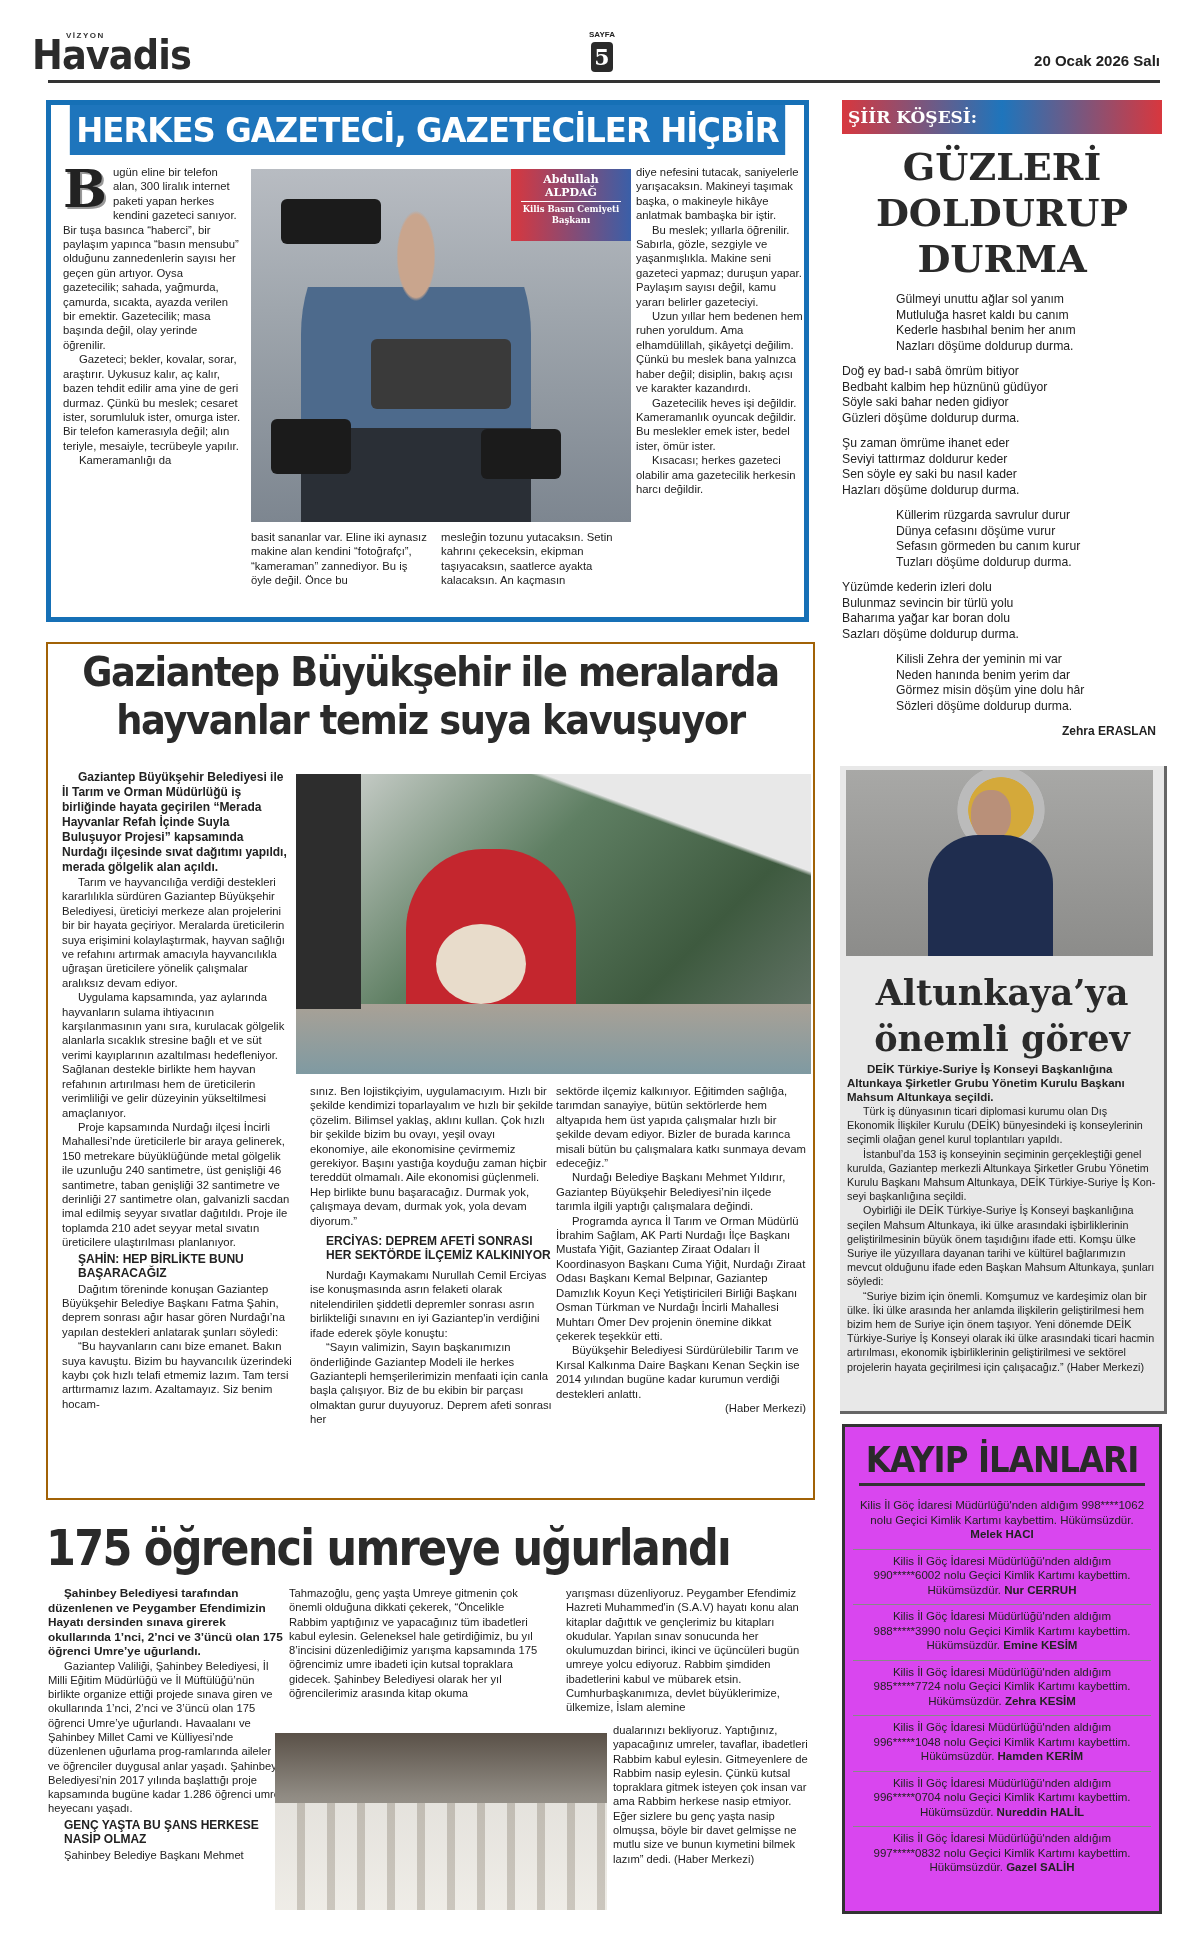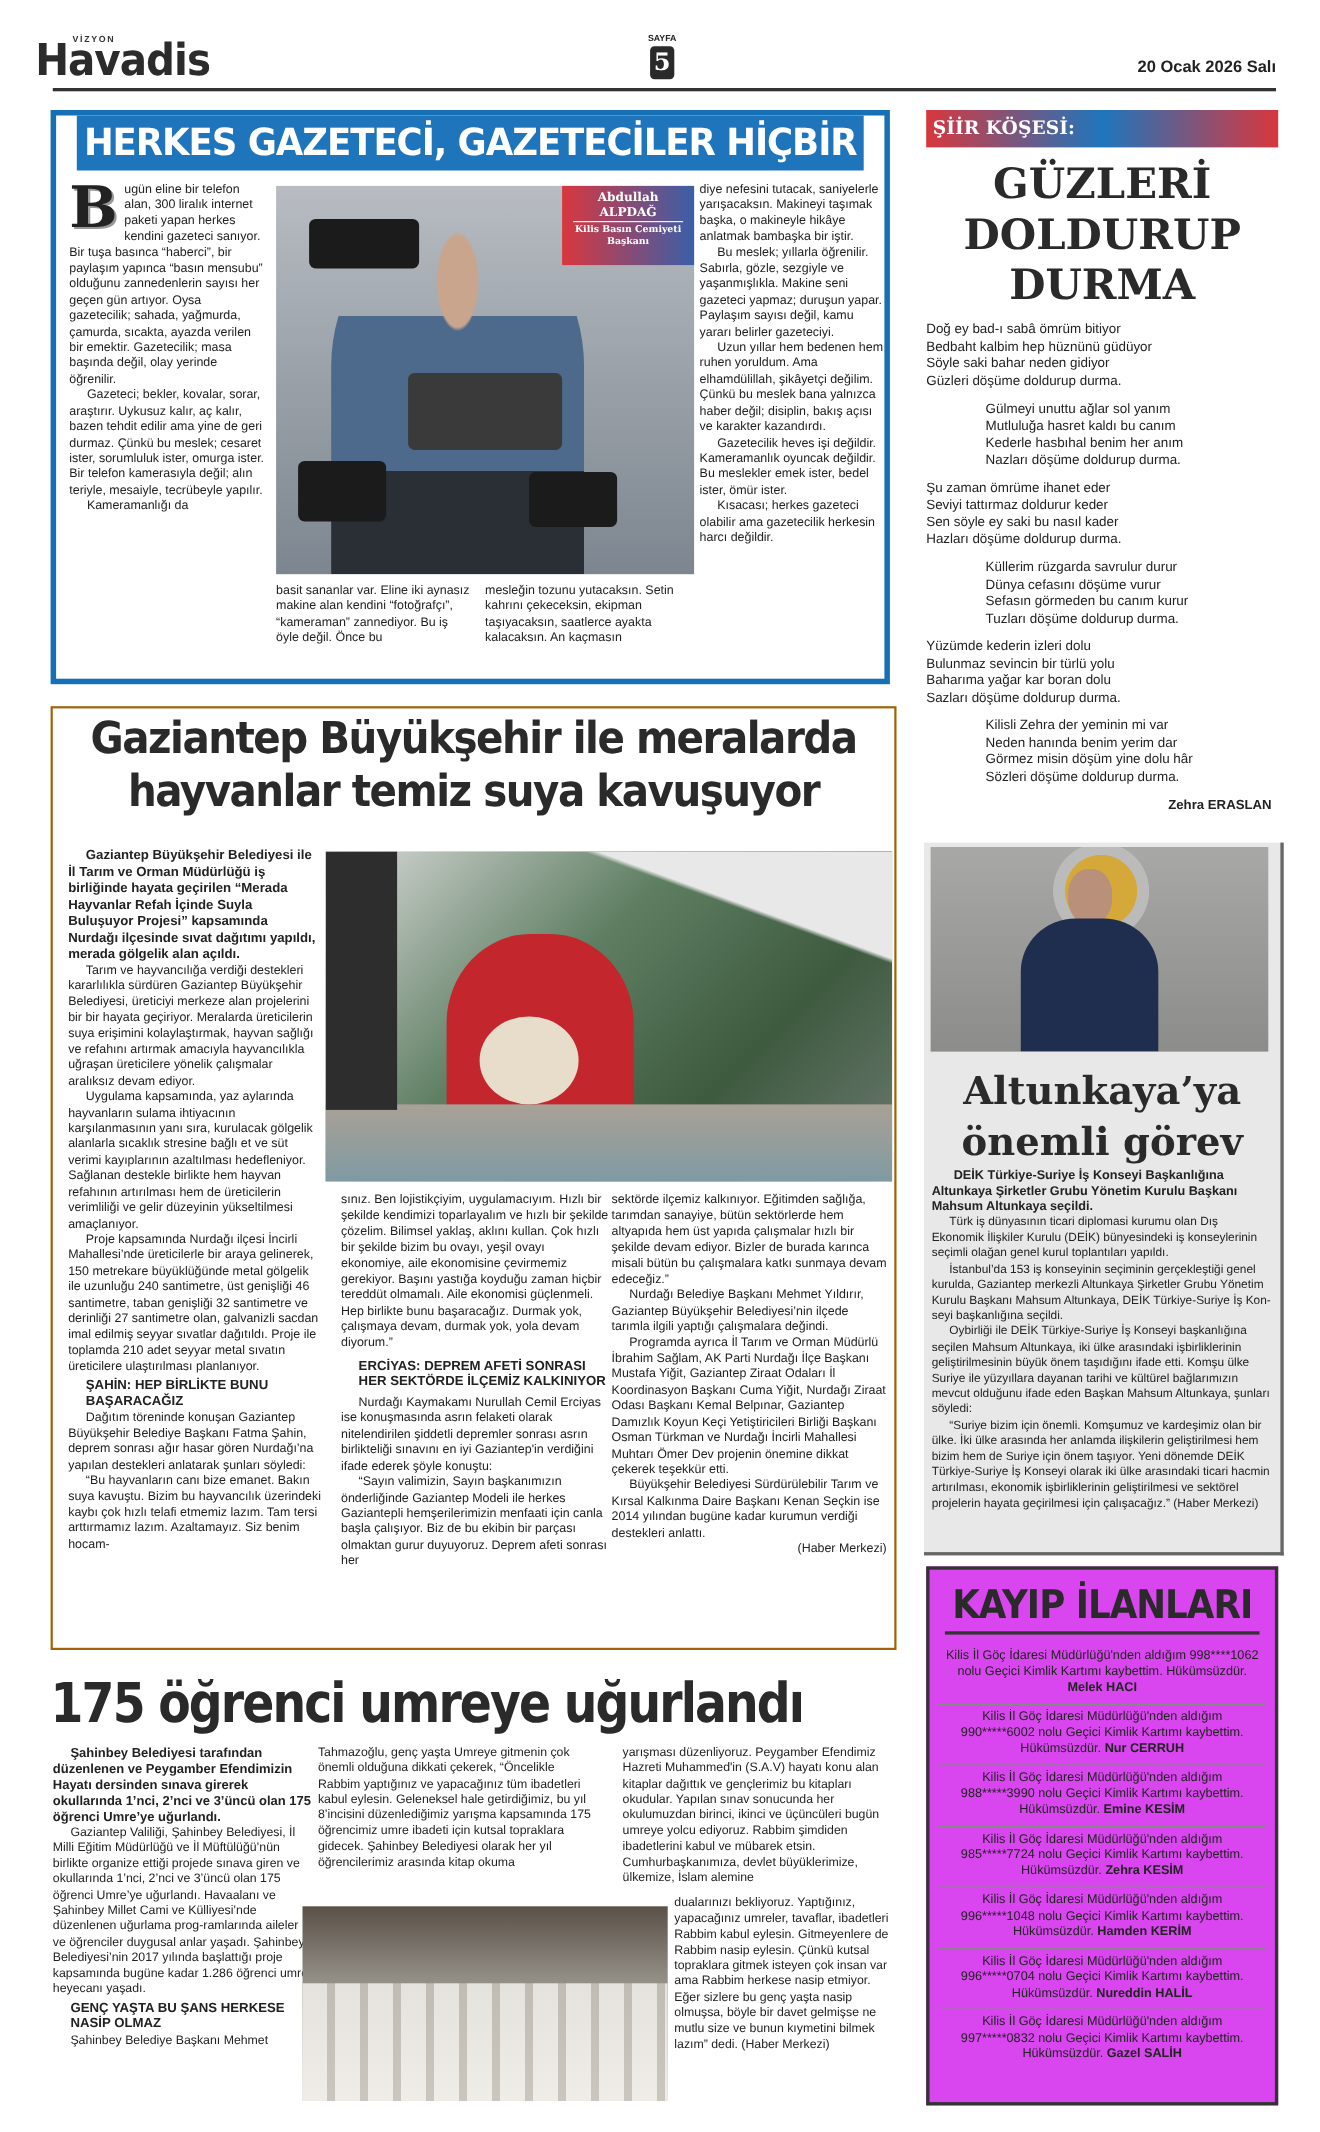--- a/index.html
+++ b/index.html
@@ -128,31 +128,31 @@
 </div>
 
 <div class="abs" id="poem">
   <div class="tag">ŞİİR KÖŞESİ:</div>
   <h2>
     <div>GÜZLERİ</div>
     <div>DOLDURUP</div>
     <div>DURMA</div>
   </h2>
   <div id="stanzas">
+      <div class="stanza in">
+        <div>Gülmeyi unuttu ağlar sol yanım</div>
+        <div>Mutluluğa hasret kaldı bu canım</div>
+        <div>Kederle hasbıhal benim her anım</div>
+        <div>Nazları döşüme doldurup durma.</div>
+      </div>
       <div class="stanza">
         <div>Doğ ey bad-ı sabâ ömrüm bitiyor</div>
         <div>Bedbaht kalbim hep hüznünü güdüyor</div>
         <div>Söyle saki bahar neden gidiyor</div>
         <div>Güzleri döşüme doldurup durma.</div>
-      </div>
-      <div class="stanza in">
-        <div>Gülmeyi unuttu ağlar sol yanım</div>
-        <div>Mutluluğa hasret kaldı bu canım</div>
-        <div>Kederle hasbıhal benim her anım</div>
-        <div>Nazları döşüme doldurup durma.</div>
       </div>
       <div class="stanza">
         <div>Şu zaman ömrüme ihanet eder</div>
         <div>Seviyi tattırmaz doldurur keder</div>
         <div>Sen söyle ey saki bu nasıl kader</div>
         <div>Hazları döşüme doldurup durma.</div>
       </div>
       <div class="stanza in">
         <div>Küllerim rüzgarda savrulur durur</div>
         <div>Dünya cefasını döşüme vurur</div>

